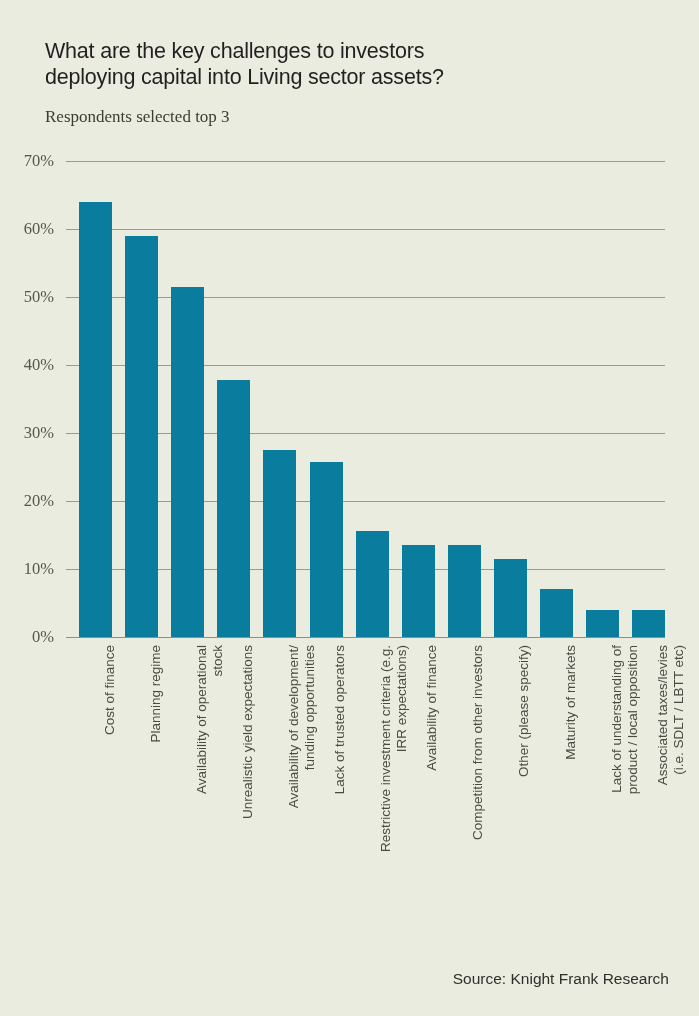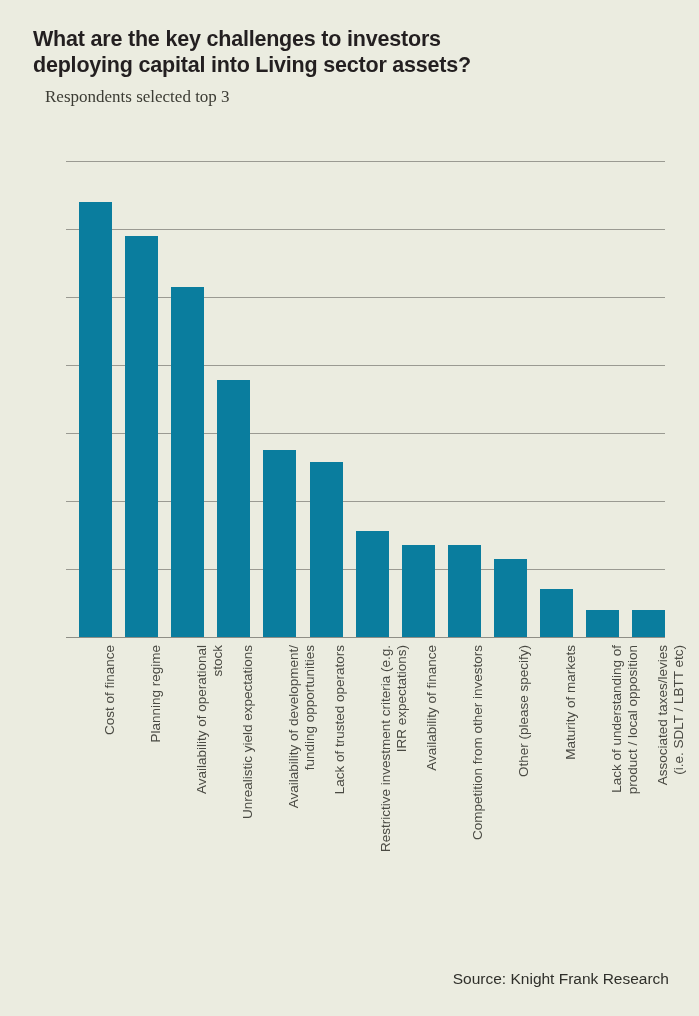--- a/index.html
+++ b/index.html
@@ -25,26 +25,26 @@
 
   
   #header {
     position: absolute;
     left: 29px;
     top: 22px;
     width: 640px;
   }
   #chart-title {
     font-family: "Liberation Sans", sans-serif;
-    font-weight: bold;
+    font-weight: normal;
     font-size: 21.5px;
     line-height: 26px;
     color: #231f20;
     letter-spacing: -0.2px;
-    margin: 4px;
+    margin: 16px;
     white-space: pre-line;
   }
   #chart-subtitle {
     font-family: "Liberation Serif", serif;
     font-size: 17px;
     line-height: 22px;
     color: #3c3c34;
     margin: 8px 0 0 16px;
   }
 
@@ -131,20 +131,30 @@
 <body>
 
 <div id="figure">
 
   <div id="header">
     <h1 id="chart-title">What are the key challenges to investors
 deploying capital into Living sector assets?</h1>
     <p id="chart-subtitle">Respondents selected top 3</p>
   </div>
 
+  <div id="ylabels">
+      <div class="ytick-label" style="top: 0px;">70%</div>
+      <div class="ytick-label" style="top: 68px;">60%</div>
+      <div class="ytick-label" style="top: 136px;">50%</div>
+      <div class="ytick-label" style="top: 204px;">40%</div>
+      <div class="ytick-label" style="top: 272px;">30%</div>
+      <div class="ytick-label" style="top: 340px;">20%</div>
+      <div class="ytick-label" style="top: 408px;">10%</div>
+      <div class="ytick-label" style="top: 476px;">0%</div>
+    </div>
 
   <div id="plot">
     <div id="gridlines">
         <div class="gridline" style="top: 0px;"></div>
         <div class="gridline" style="top: 68px;"></div>
         <div class="gridline" style="top: 136px;"></div>
         <div class="gridline" style="top: 204px;"></div>
         <div class="gridline" style="top: 272px;"></div>
         <div class="gridline" style="top: 340px;"></div>
         <div class="gridline" style="top: 408px;"></div>

